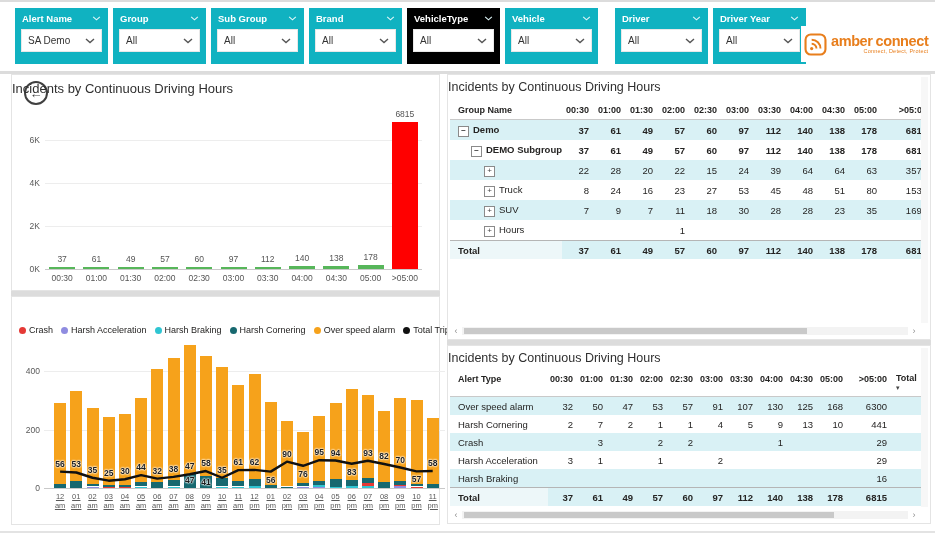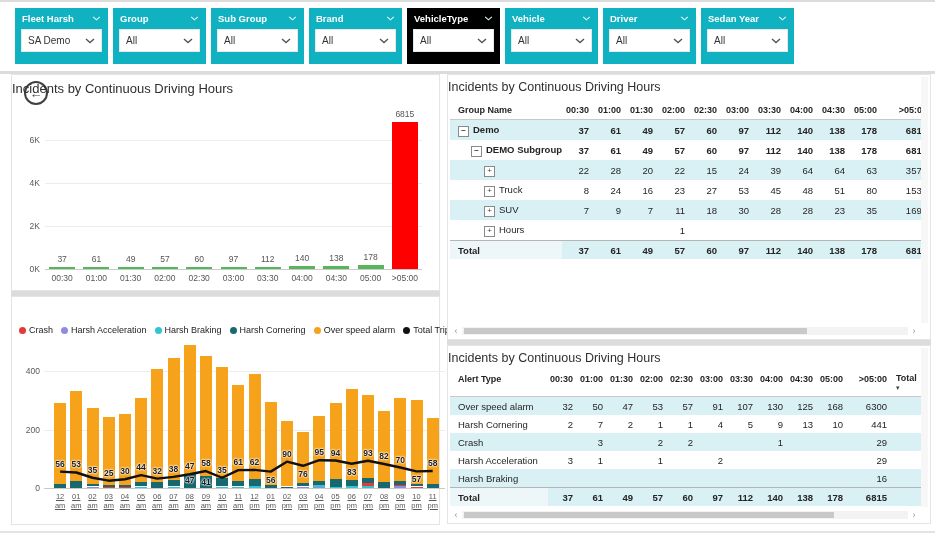--- a/index.html
+++ b/index.html
@@ -74,21 +74,21 @@
 <div class="page">
   <div class="band" style="left:0;top:0;width:935px;height:2px;"></div>
   <div class="band" style="left:0;top:71px;width:935px;height:3px;"></div>
   <div class="band" style="left:11px;top:291px;width:429px;height:5px;"></div>
   <div class="band" style="left:447px;top:340px;width:484px;height:5px;"></div>
   <div class="band" style="left:0;top:531px;width:935px;height:2px;background:#e3e3e3;"></div>
 
   <div class="filter-bar" id="filterBar">
       <div class="tile" style="background: rgb(16, 178, 193);">
         <div class="tile-head">
-          <span class="tile-label">Fleet Harsh</span>
+          <span class="tile-label">Alert Name</span>
           <svg width="9" height="5" viewBox="0 0 10 6">
             <polyline points="1,1 5,4.6 9,1" fill="none" stroke="#dff6f8" stroke-width="1.4"></polyline>
           </svg>
         </div>
         <div class="tile-select">
           <span class="tile-value">SA Demo</span>
           <svg width="10" height="6" viewBox="0 0 10 6">
             <polyline points="1,1 5,4.6 9,1" fill="none" stroke="#555" stroke-width="1.4"></polyline>
           </svg>
         </div>
@@ -156,50 +156,64 @@
             <polyline points="1,1 5,4.6 9,1" fill="none" stroke="#dff6f8" stroke-width="1.4"></polyline>
           </svg>
         </div>
         <div class="tile-select">
           <span class="tile-value">All</span>
           <svg width="10" height="6" viewBox="0 0 10 6">
             <polyline points="1,1 5,4.6 9,1" fill="none" stroke="#555" stroke-width="1.4"></polyline>
           </svg>
         </div>
       </div>
-      <div class="tile" style="background: rgb(16, 178, 193);">
+      <div class="tile" style="background: rgb(16, 178, 193); margin-left: 12px;">
         <div class="tile-head">
           <span class="tile-label">Driver</span>
           <svg width="9" height="5" viewBox="0 0 10 6">
             <polyline points="1,1 5,4.6 9,1" fill="none" stroke="#dff6f8" stroke-width="1.4"></polyline>
           </svg>
         </div>
         <div class="tile-select">
           <span class="tile-value">All</span>
           <svg width="10" height="6" viewBox="0 0 10 6">
             <polyline points="1,1 5,4.6 9,1" fill="none" stroke="#555" stroke-width="1.4"></polyline>
           </svg>
         </div>
       </div>
       <div class="tile" style="background: rgb(16, 178, 193);">
         <div class="tile-head">
-          <span class="tile-label">Sedan Year</span>
+          <span class="tile-label">Driver Year</span>
           <svg width="9" height="5" viewBox="0 0 10 6">
             <polyline points="1,1 5,4.6 9,1" fill="none" stroke="#dff6f8" stroke-width="1.4"></polyline>
           </svg>
         </div>
         <div class="tile-select">
           <span class="tile-value">All</span>
           <svg width="10" height="6" viewBox="0 0 10 6">
             <polyline points="1,1 5,4.6 9,1" fill="none" stroke="#555" stroke-width="1.4"></polyline>
           </svg>
         </div>
       </div>
     </div>
 
+  <div class="logo">
+    <svg width="23" height="23" viewBox="0 0 24 24">
+      <rect x="1.6" y="1.6" width="20.8" height="20.8" rx="5.5" fill="none" stroke="#E87E1C" stroke-width="2.2"></rect>
+      <circle cx="8" cy="16.2" r="1.7" fill="#E87E1C"></circle>
+      <path d="M8 11.2 A5 5 0 0 1 13 16.2" fill="none" stroke="#E87E1C" stroke-width="2"></path>
+      <path d="M8 7 A9.2 9.2 0 0 1 17.2 16.2" fill="none" stroke="#E87E1C" stroke-width="2"></path>
+    </svg>
+    <div class="brand">
+      <div class="brand-main" id="brandMain" style="color: rgb(232, 126, 28);">
+        <span>amber</span><span style="margin-left:3px">connect</span>
+      </div>
+      <div class="brand-tag" id="brandTag" style="color: rgb(232, 126, 28);">Connect, Detect, Protect</div>
+    </div>
+  </div>
 
   <section class="panel" id="panelTL">
     <div class="backbtn">
         <span>←</span>
       </div>
     <div class="ptitle">Incidents by Continuous Driving Hours</div>
     <div class="chart" id="chartTL">
         <div class="gridline zero" style="left: 33px; width: 377px; top: 194px;"></div>
         <div class="ylab" style="left: 2px; width: 26px; top: 189px;">0K</div>
         <div class="gridline" style="left: 33px; width: 377px; top: 151px;"></div>

